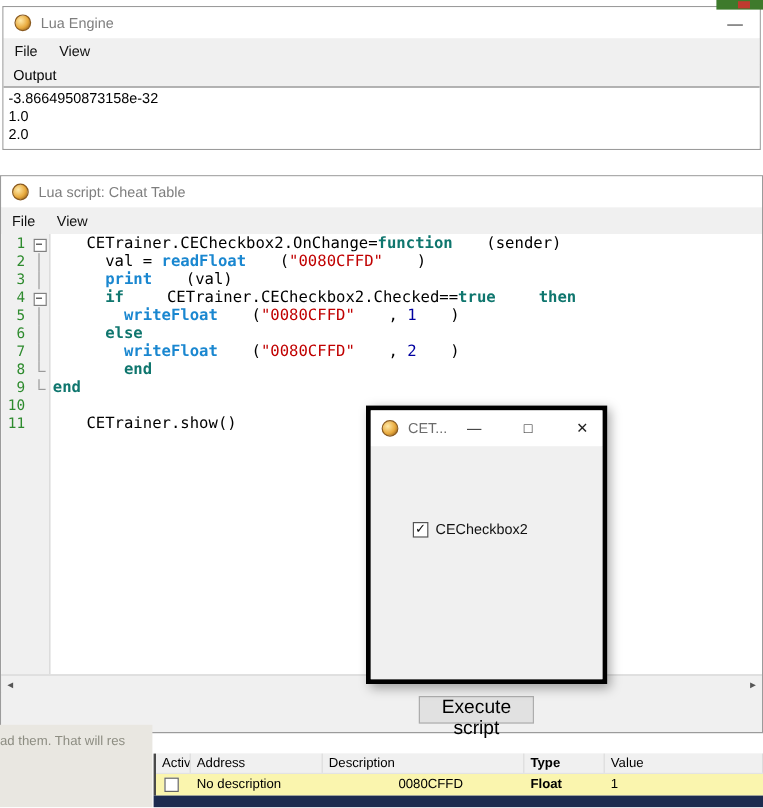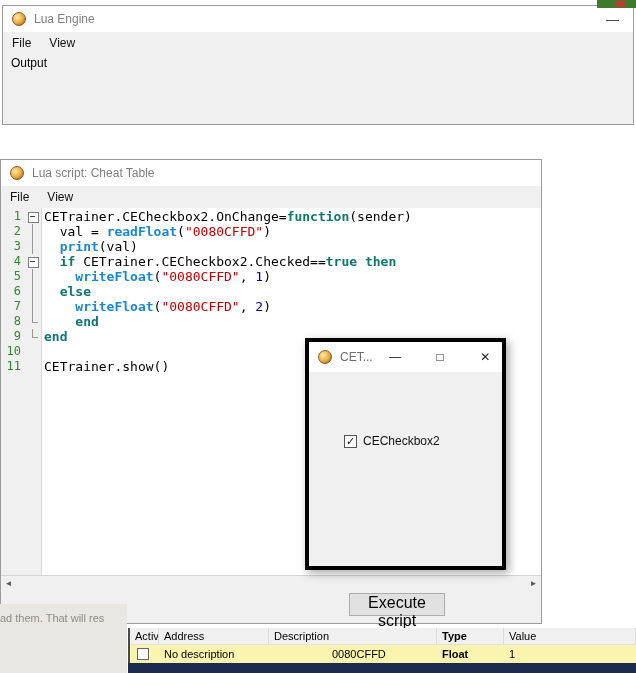--- a/index.html
+++ b/index.html
@@ -24,39 +24,39 @@
   
   .engine { left:2px; top:5px; width:632px; height:120px; }
   .engine .titlebar { height:26px; padding-left:9px; }
   .caption-btn { margin-left:auto; padding-right:14px; color:#333; font-size:13px; }
   .engine .menubar { height:22px; }
   .output-header { height:18px; font-size:12px; color:#000; padding-left:8px; background:#f0f0f0; display:flex; align-items:center; }
   .output-box { position:absolute; left:0; right:0; top:66px; bottom:0; background:#ffffff;
                 border-top:1px solid #828282; padding:2px 4px; font-size:12px; line-height:15px; color:#000; overflow:hidden; }
 
   
-  .script { left:0; top:159px; width:542px; height:465px; }
+  .script { left:0; top:146px; width:636px; height:465px; }
   .script .titlebar { height:26px; padding-left:9px; }
   .script .menubar { height:22px; }
   .editor { position:absolute; left:0; right:0; top:48px; height:367px; background:#fff; overflow:hidden;
             font-family:"DejaVu Sans Mono", monospace; font-size:13px; line-height:15px; }
   .editor::before { content:""; position:absolute; left:0; top:0; bottom:0; width:40px;
                     background:#f0f0f0; border-right:1px solid #d8d8d8; }
   #code-rows { position:relative; z-index:1; padding-top:1px; }
   .code-row { display:flex; height:15px; }
   .ln { width:24px; text-align:right; padding-right:4px; color:#2e8b2e; font-size:12px; line-height:15px; flex:none; }
   .fold { width:16px; position:relative; flex:none; }
   .fold.box::before { content:""; position:absolute; left:3px; top:3px; width:9px; height:9px;
                       border:1px solid #808080; background:#fff; }
   .fold.box::after { content:""; position:absolute; left:5px; top:7px; width:5px; height:0; border-top:1px solid #404040; }
   .fold.line::before { content:""; position:absolute; left:7px; top:0; bottom:0; border-left:1px solid #9a9a9a; }
   .fold.end::before { content:""; position:absolute; left:7px; top:0; height:8px; border-left:1px solid #9a9a9a; }
   .fold.end::after { content:""; position:absolute; left:7px; top:8px; width:6px; height:0; border-top:1px solid #9a9a9a; }
   .code { white-space:pre; padding-left:3px; color:#000; }
-  .tk-p { color:#000000; }
+  .tk-p { color:#000000;margin-left:28px; }
   .tk-k { color:#0f766e; font-weight:bold; }
   .tk-f { color:#1a87d0; font-weight:bold; }
   .tk-s { color:#c00000; }
   .tk-n { color:#0000a0; }
 
   .hscroll { position:absolute; left:0; right:0; top:415px; height:15px; background:#f0f0f0;
              border-top:1px solid #d4d4d4; display:flex; justify-content:space-between; align-items:center;
              font-size:8px; color:#555; }
   .hscroll .arr { width:15px; text-align:center; }
 
@@ -109,20 +109,25 @@
     <div class="titlebar">
       <span class="ce-icon"></span>
       <span class="title-text">Lua Engine</span>
       <span class="caption-btn">—</span>
     </div>
     <div class="menubar">
       <span class="menu-item">File</span>
       <span class="menu-item">View</span>
     </div>
     <div class="output-header">Output</div>
+    <div class="output-box" id="output-box">
+        <div>-3.8664950873158e-32</div>
+        <div>1.0</div>
+        <div>2.0</div>
+      </div>
   </section>
 
   <section class="win script">
     <div class="titlebar">
       <span class="ce-icon"></span>
       <span class="title-text">Lua script: Cheat Table</span>
     </div>
     <div class="menubar">
       <span class="menu-item">File</span>
       <span class="menu-item">View</span>

